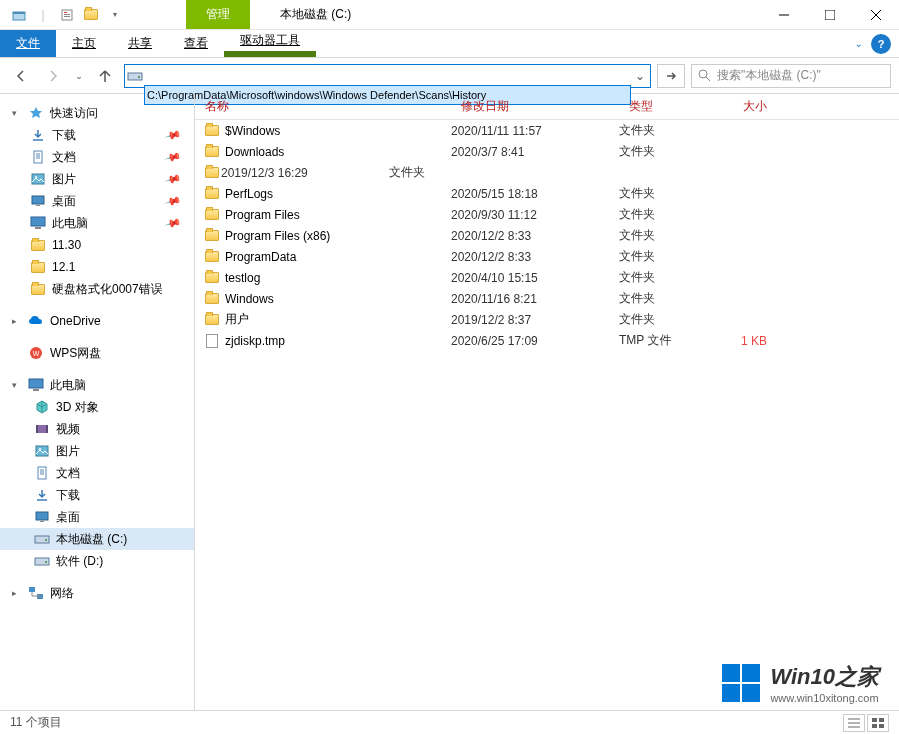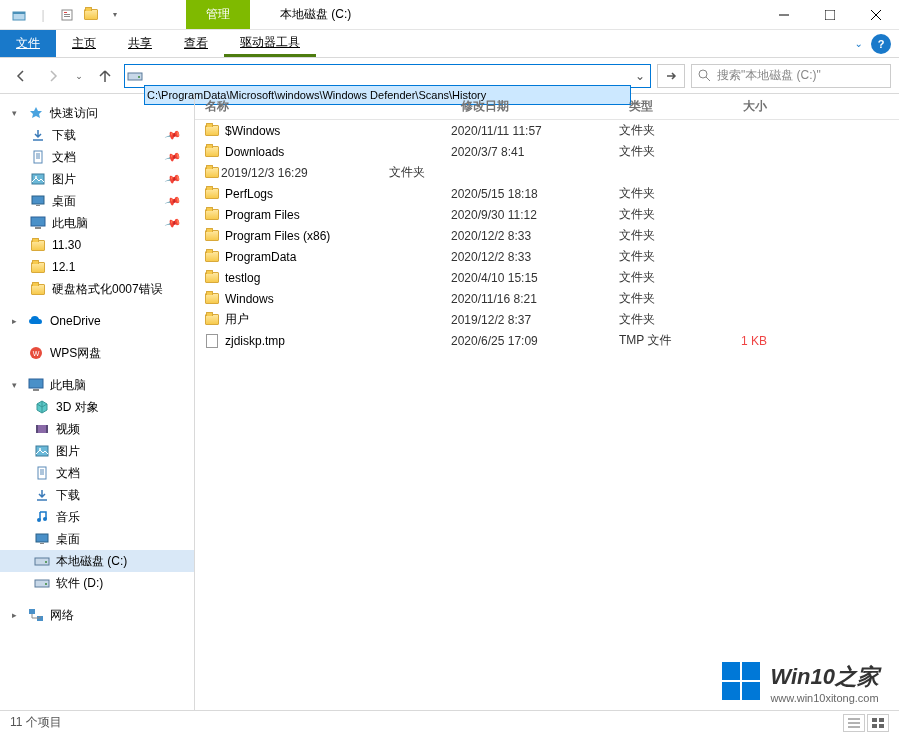--- a/index.html
+++ b/index.html
@@ -11,21 +11,21 @@
 .titlebar .tab-section { display: flex; height: 100%; margin-left: 60px; }
 .titlebar .context-tab { background: #7fba00; color: #fff; padding: 0 20px; display: flex; align-items: center; font-size: 12px; }
 .titlebar .title { margin-left: 30px; display: flex; align-items: center; font-size: 12px; }
 .titlebar .winctrl { margin-left: auto; display: flex; }
 .titlebar .winbtn { width: 46px; height: 30px; display: flex; align-items: center; justify-content: center; }
 .titlebar .winbtn svg { width: 10px; height: 10px; }
 
 .ribbon-tabs { height: 28px; display: flex; align-items: stretch; background: #fff; border-bottom: 1px solid #d9d9d9; }
 .ribbon-tabs .tab { padding: 0 16px; display: flex; align-items: center; font-size: 12px; color: #000; text-decoration: underline; }
 .ribbon-tabs .tab.file { background: #1979ca; color: #fff; }
-.ribbon-tabs .tab.context { border-bottom: 3px solid #4d7c0f; }
+.ribbon-tabs .tab.context { border-bottom: 6px solid #4d7c0f; }
 .ribbon-tabs .expand { margin-left: auto; display: flex; align-items: center; gap: 8px; padding-right: 8px; }
 .ribbon-tabs .help { width: 20px; height: 20px; border-radius: 50%; background: #1979ca; color: #fff; display: flex; align-items: center; justify-content: center; font-size: 11px; font-weight: bold; }
 
 .addrbar { height: 36px; display: flex; align-items: center; padding: 4px 8px; gap: 6px; border-bottom: 1px solid #d9d9d9; }
 .addrbar .navbtn { width: 26px; height: 26px; display: flex; align-items: center; justify-content: center; color: #555; }
 .addrbar .navbtn.disabled { color: #bbb; }
 .addrbar .pathbox { flex: 1; height: 24px; border: 1px solid #0078d7; display: flex; align-items: center; background: #fff; }
 .addrbar .pathbox .drive-icon { width: 20px; display: flex; justify-content: center; }
 .addrbar .pathbox .path-text { flex: 1; padding: 0 2px; color: #000; background: #cce8ff; outline: 1px solid #0078d7; font-size: 11px; height: 18px; display: flex; align-items: center; margin-top: 39px; }
 .addrbar .pathbox .dd { width: 20px; text-align: center; color: #555; }
@@ -39,38 +39,38 @@
 .nav-item.top { font-weight: normal; padding-left: 12px; }
 .nav-item .expander { width: 10px; color: #666; font-size: 9px; }
 .nav-item .icon { width: 16px; height: 16px; display: flex; align-items: center; justify-content: center; }
 .nav-item .pin { margin-left: auto; margin-right: 14px; color: #777; font-size: 11px; transform: rotate(30deg); }
 .nav-item.sub { padding-left: 30px; }
 .nav-item.sub2 { padding-left: 34px; }
 .nav-item.selected { background: #d9e8f7; }
 .nav-spacer { height: 10px; }
 
 .filelist { flex: 1; overflow: auto; position: relative; }
-.columns { display: flex; height: 26px; border-bottom: 1px solid #e5e5e5; align-items: center; color: #737373; font-size: 12px; font-weight: bold; }
+.columns { display: flex; height: 26px; border-bottom: 1px solid #e5e5e5; align-items: center; color: #b91c1c; font-size: 12px; }
 .col { padding-left: 10px; }
 .col.name { width: 256px; }
 .col.date { width: 168px; }
 .col.type { width: 86px; }
 .col.size { width: 80px; text-align: right; padding-right: 18px; padding-left: 0; }
 .row { display: flex; height: 21px; align-items: center; font-size: 12px; }
 .row .icon { width: 18px; height: 16px; margin-left: 8px; display: flex; align-items: center; justify-content: center; }
 .row .name { width: 230px; padding-left: 4px; }
 .row .date { width: 168px; color: #333; }
 .row .type { width: 86px; color: #333; }
 .row .size { width: 80px; text-align: right; padding-right: 18px; color: #ef4444; }
 
 .statusbar { height: 24px; border-top: 1px solid #d9d9d9; display: flex; align-items: center; padding: 0 10px; font-size: 12px; color: #555; }
 .statusbar .views { margin-left: auto; display: flex; gap: 2px; }
 .statusbar .viewbtn { width: 22px; height: 18px; border: 1px solid #ccc; display: flex; align-items: center; justify-content: center; }
 
-.watermark { position: absolute; right: 20px; bottom: 30px; display: flex; gap: 10px; }
+.watermark { position: absolute; right: 20px; bottom: 30px; display: flex; align-items: center; gap: 10px; }
 .watermark .logo { display: grid; grid-template-columns: 18px 18px; grid-template-rows: 18px 18px; gap: 2px; }
 .watermark .logo div { background: #0078d7; }
 .watermark .text { display: flex; flex-direction: column; }
 .watermark .brand { font-size: 22px; font-weight: bold; font-style: italic; color: #333; }
 .watermark .url { font-size: 11px; color: #666; }
 
 .folder-icon { width: 14px; height: 11px; background: linear-gradient(#ffe79e, #f7ca4d); border: 1px solid #d9a93a; border-radius: 1px; position: relative; }
 .folder-icon::before { content: ''; position: absolute; top: -3px; left: 0; width: 5px; height: 3px; background: #f7ca4d; border: 1px solid #d9a93a; border-bottom: none; border-radius: 1px 1px 0 0; }
 .file-icon { width: 12px; height: 14px; background: #fff; border: 1px solid #999; position: relative; }
 .drive-svg { width: 16px; height: 12px; }
@@ -335,30 +335,20 @@
           <span>文档</span>
         </div>
         <div class="nav-item sub2">
           <span class="icon">
             <svg width="14" height="14">
               <path d="M7 2 L7 9 M4 6 L7 9 L10 6" fill="none" stroke="#3a7ab8" stroke-width="1.5"></path>
               <line x1="2" y1="12" x2="12" y2="12" stroke="#3a7ab8" stroke-width="1.5"></line>
             </svg>
           </span>
           <span>下载</span>
-        </div>
-        <div class="nav-item sub2">
-          <span class="icon">
-            <svg width="14" height="14">
-              <path d="M5 2 L5 10 M5 2 L11 2 L11 9" fill="none" stroke="#1979ca" stroke-width="1.5"></path>
-              <circle cx="4" cy="10" r="2" fill="#1979ca"></circle>
-              <circle cx="10" cy="9" r="2" fill="#1979ca"></circle>
-            </svg>
-          </span>
-          <span>音乐</span>
         </div>
         <div class="nav-item sub2">
           <span class="icon">
             <svg width="14" height="14">
               <rect x="1" y="2" width="12" height="8" fill="#4a90c8" stroke="#2a6088"></rect>
               <rect x="5" y="11" width="4" height="1" fill="#888"></rect>
             </svg>
           </span>
           <span>桌面</span>
         </div>

